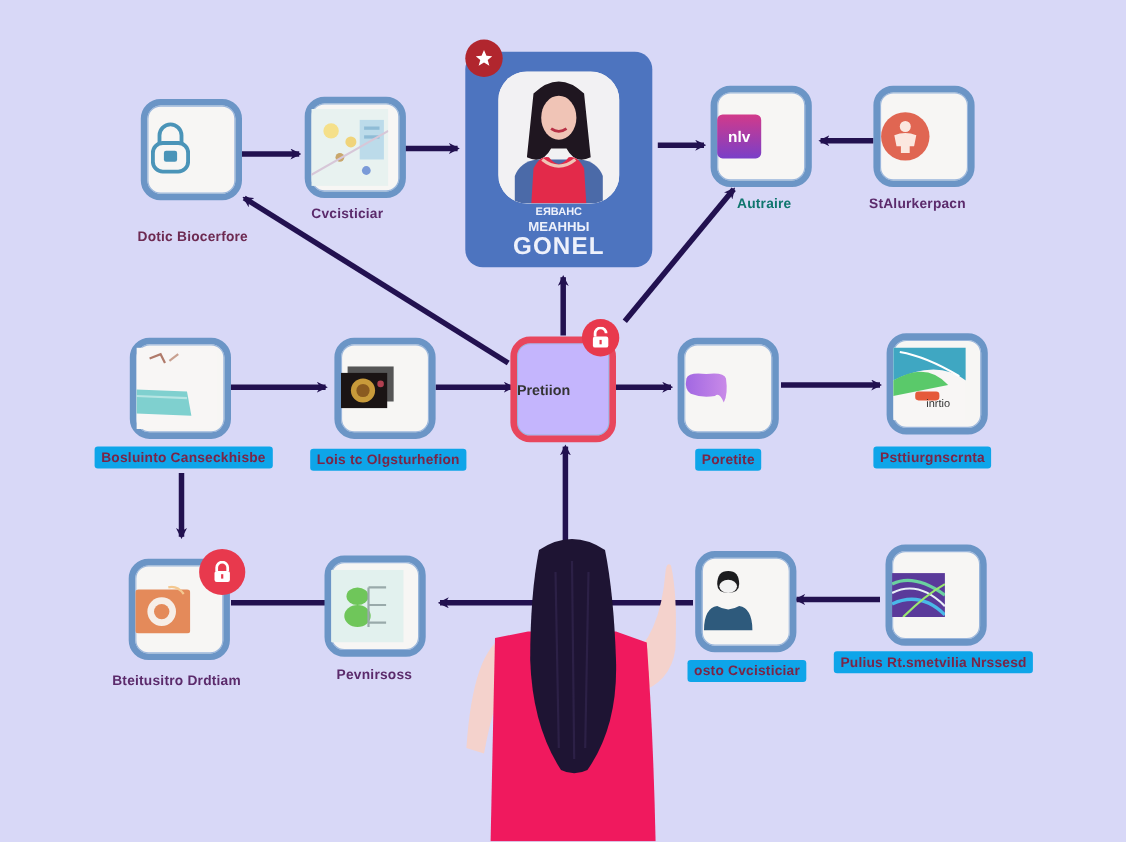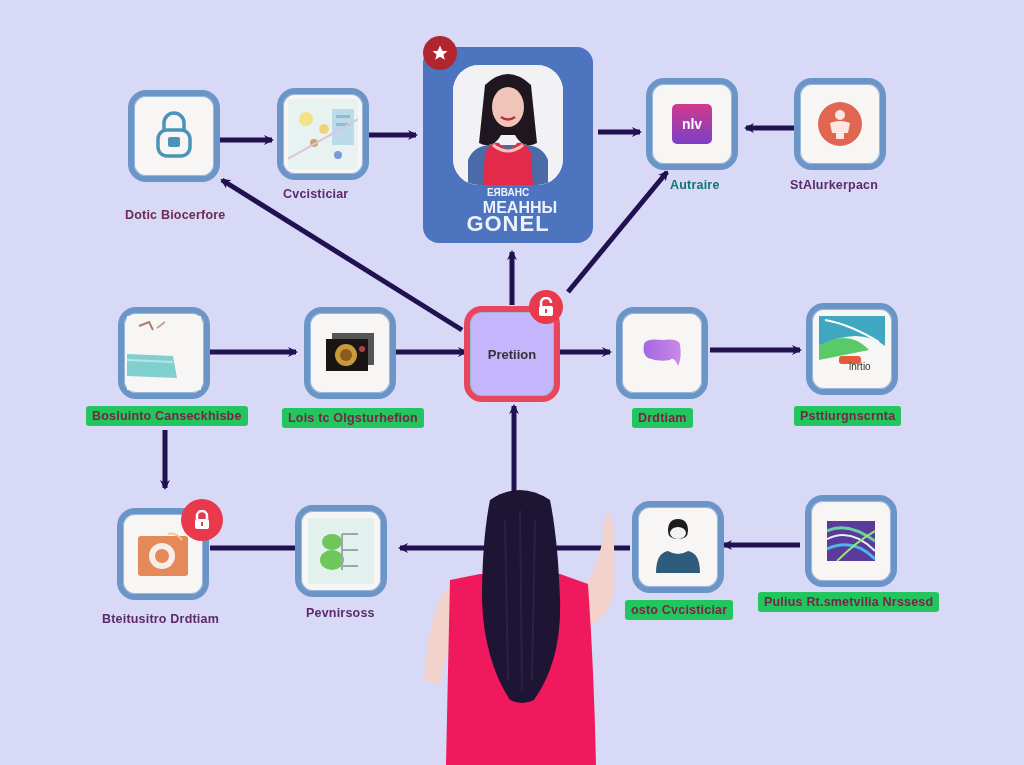--- a/index.html
+++ b/index.html
@@ -10,29 +10,29 @@
     position:relative;
   }
   .canvas { position:absolute; left:0; top:0; width:1024px; height:765px; }
   svg.arrows { position:absolute; left:0; top:0; width:1024px; height:765px; }
   .tile {
     position:absolute; box-sizing:border-box;
     width:92px; height:92px;
     background:#f7f6f4;
     border:6px solid #6b95c6;
     border-radius:18px;
-    display:flex; align-items:center; justify-content:center;
+    display:flex; align-items:center; justify-content:flex-start;
     box-shadow:0 0 0 1px #9ab6dc inset;
   }
   .tile.red { border-color:#e8465d; background:#c4b5fd; width:96px; height:96px; }
   .label {
     position:absolute; font-size:12.5px; font-weight:bold; color:#6d2a52;
     white-space:nowrap; letter-spacing:0.2px;
   }
-  .label.boxed { background:#22c55e; padding:3px 6px; border-radius:3px; color:#7a2547; }
+  .label.boxed { background:#0ea5e9; padding:3px 6px; border-radius:3px; color:#7a2547; }
   .badge {
     position:absolute; width:34px; height:34px; border-radius:50%;
     background:#e8394d; display:flex; align-items:center; justify-content:center;
   }
   .badge.dark { background:#b1262e; }
   .profile {
     position:absolute; left:423px; top:47px; width:170px; height:196px;
     background:#4d74bf; border-radius:16px; box-sizing:border-box;
   }
   .profile-photo {
@@ -109,21 +109,21 @@
         <rect width="110" height="120" fill="#f2f1f3"></rect>
         <path d="M15 120 L15 95 Q20 82 35 80 L75 80 Q90 82 95 95 L95 120 Z" fill="#4b6aa8"></path>
         <path d="M32 20 Q55 -2 78 20 L84 78 Q70 85 62 70 L48 70 Q40 85 26 78 Z" fill="#1f1620"></path>
         <ellipse cx="55" cy="42" rx="16" ry="20" fill="#f0c4b6"></ellipse>
         <path d="M48 52 Q55 57 62 52" stroke="#b83045" stroke-width="2.5" fill="none"></path>
         <path d="M30 120 L32 88 Q38 76 46 78 Q55 90 64 78 Q72 76 78 88 L80 120 Z" fill="#e32a4a"></path>
         <path d="M40 80 Q55 92 70 80" stroke="#f0c4b6" stroke-width="3" fill="none"></path>
       </svg>
     </div>
     <div class="profile-sub" style="top:140px;font-size:10px;">ЕЯВАНС</div>
-    <div class="profile-sub" style="top:152px;font-size:16px;margin-left:12px;">МЕАННЫ</div>
+    <div class="profile-sub" style="top:152px;font-size:12px;">МЕАННЫ</div>
     <div class="profile-sub" style="top:164px;font-size:22px;letter-spacing:1px;">GONEL</div>
   </div>
   <div class="badge dark" style="left:423px;top:36px;">
     <svg width="18" height="18" viewBox="0 0 24 24">
       <path d="M12 2 L15 9 L22 9.5 L16.5 14 L18.5 21 L12 17 L5.5 21 L7.5 14 L2 9.5 L9 9 Z" fill="#fff"></path>
     </svg>
   </div>
 
   <div class="tile" style="left:646px;top:78px;">
     <div style="width:40px;height:40px;border-radius:5px;background:linear-gradient(180deg,#d23a8a,#7a3fc8);color:#fff;font-weight:bold;font-size:14px;display:flex;align-items:center;justify-content:center;">
@@ -178,21 +178,21 @@
     <svg width="40" height="30" viewBox="0 0 40 30">
       <defs>
           <linearGradient id="pg" x1="0" x2="1">
             <stop offset="0" stop-color="#a268e2"></stop>
             <stop offset="1" stop-color="#c98ae8"></stop>
           </linearGradient>
         </defs>
       <path d="M2 6 Q4 0 20 2 Q36 0 38 6 Q40 20 36 28 Q32 18 28 22 Q16 24 6 20 Q0 16 2 6 Z" fill="url(#pg)"></path>
     </svg>
   </div>
-  <div class="label boxed" style="left:632px;top:408px;">Drdtiam</div>
+  <div class="label boxed" style="left:632px;top:408px;">Poretite</div>
 
   <div class="tile" style="left:806px;top:303px;">
     <svg width="66" height="66" viewBox="0 0 66 66">
       <rect width="66" height="66" fill="#f8f6f5"></rect>
       <path d="M0 0 L66 0 L66 30 Q40 10 0 30 Z" fill="#3fa7c2"></path>
       <path d="M6 4 Q30 8 60 26" stroke="#fff" stroke-width="2" fill="none"></path>
       <path d="M0 30 Q30 12 50 34 L0 44 Z" fill="#5ac96a"></path>
       <rect x="20" y="40" width="22" height="8" rx="3" fill="#e55a3a"></rect>
       <text x="30" y="54" font-size="10" fill="#333" font-family="Liberation Sans, sans-serif">inrtio</text>
     </svg>

